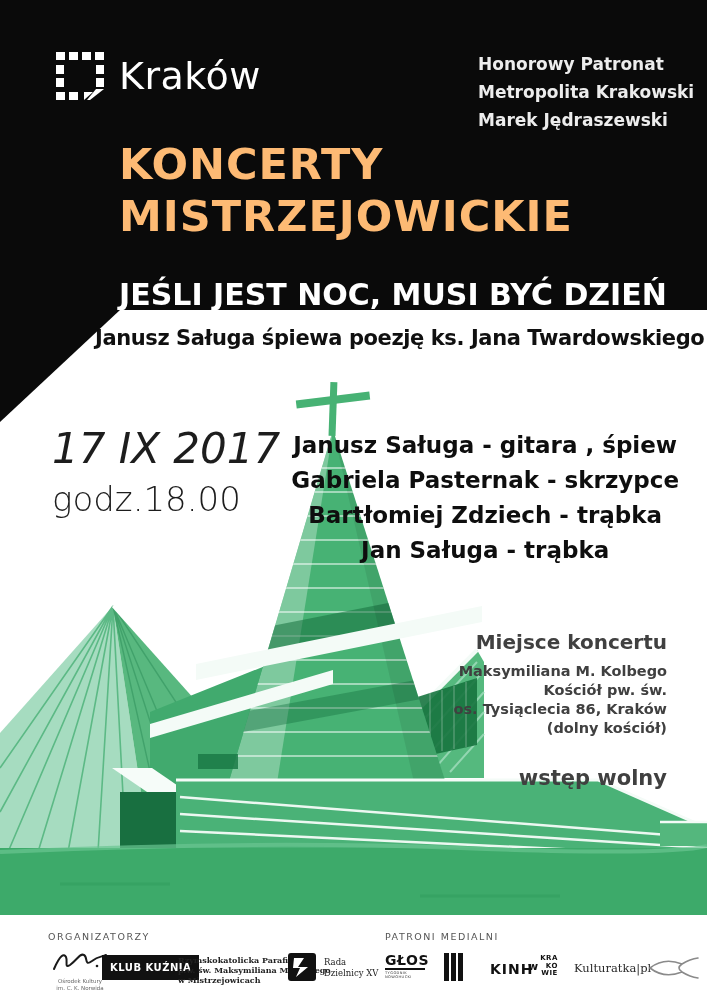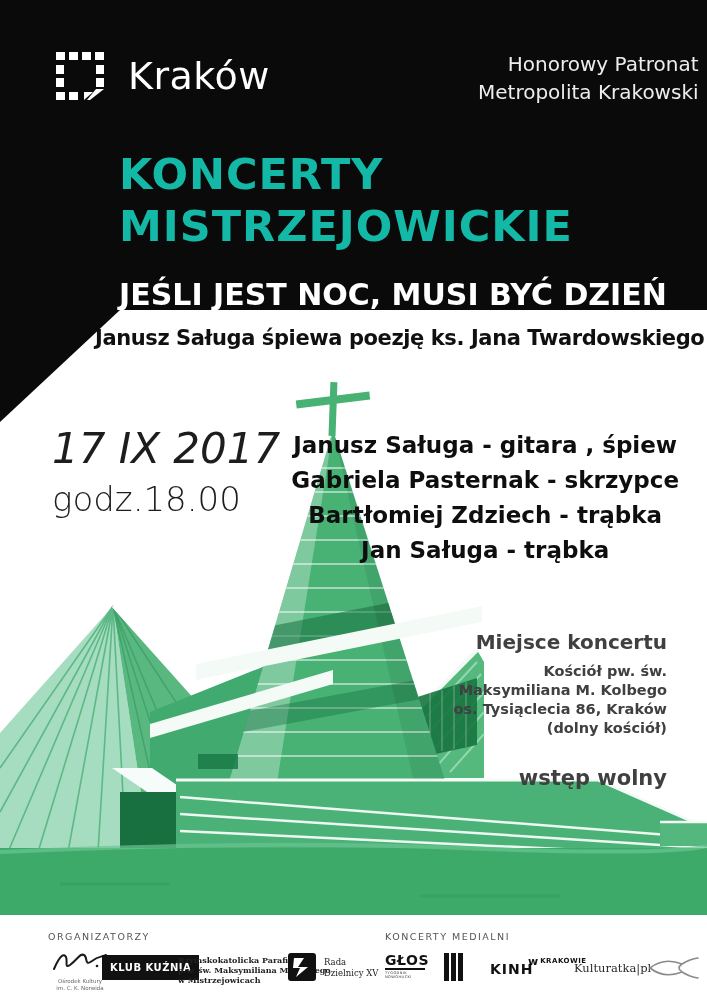--- a/index.html
+++ b/index.html
@@ -3,24 +3,24 @@
 <meta charset="utf-8">
 <style>
   html,body{margin:0;padding:0;background:#e8e8e8;}
   .poster{
     position:relative;width:707px;height:1000px;margin:0 auto;
     background:#ffffff;overflow:hidden;
     font-family:"DejaVu Sans","Liberation Sans",sans-serif;color:#111;
   }
   
   .header{position:absolute;left:0;top:0;width:707px;height:310px;background:#0a0a0a;z-index:2;}
-  .brand{position:absolute;left:56px;top:52px;display:flex;align-items:center;gap:24px;}
+  .brand{position:absolute;left:56px;top:52px;display:flex;align-items:center;gap:15px;}
   .brand-word{color:#fff;font-size:38px;font-weight:500;letter-spacing:.5px;}
-  .patronage{position:absolute;left:478px;top:50px;color:#ededed;font-size:20px;font-weight:400;line-height:28px;text-align:right;}
-  .title{position:absolute;left:119px;top:148px;color:#14b8a6;font-size:43px;font-weight:800;line-height:52px;letter-spacing:1px;}
+  .patronage{position:absolute;left:478px;top:50px;color:#ededed;font-size:17px;font-weight:700;line-height:28px;}
+  .title{position:absolute;left:119px;top:138px;color:#fdba74;font-size:43px;font-weight:800;line-height:52px;letter-spacing:1px;}
   .subtitle{position:absolute;left:119px;top:246px;color:#fff;font-size:30px;font-weight:800;letter-spacing:0;margin-top:31px;}
   
   .tagline{position:absolute;left:95px;right:24px;top:326px;z-index:3;text-align:center;
            font-size:21px;font-weight:700;letter-spacing:-.4px;color:#101010;white-space:nowrap;}
   .corner-triangle{position:absolute;left:0;top:310px;width:120px;height:112px;background:#0a0a0a;
            clip-path:polygon(0 0,100% 0,0 100%);z-index:3;}
   
   .date{position:absolute;left:52px;top:422px;z-index:3;color:#1d1d1d;font-weight:300;}
   .date-line1{font-size:42px;line-height:54px;font-style:italic;}
   .date-line2{font-size:34px;line-height:46px;}
@@ -48,21 +48,21 @@
             font-size:8.5px;line-height:11px;color:#222;}
   .glos{left:385px;top:38px;width:40px;text-align:left;}
   .glos-word{font-size:14px;font-weight:800;letter-spacing:.5px;color:#111;line-height:14px;}
   .glos-rule{height:2px;background:#111;margin:1px 0;}
   .glos-caption{font-size:3.6px;letter-spacing:.4px;color:#333;}
   .bars{left:444px;top:38px;display:flex;gap:2px;}
   .bar{width:5px;height:28px;background:#111;}
   .kinh{left:490px;top:46px;font-size:14px;font-weight:800;letter-spacing:1px;color:#111;}
   .krk{left:528px;top:40px;display:flex;align-items:center;gap:2px;}
   .krk-w{font-size:11px;font-weight:800;color:#111;}
-  .krk-stack{display:flex;flex-direction:row;align-items:flex-end;font-size:7px;
+  .krk-stack{display:flex;flex-direction:column;align-items:flex-end;font-size:7px;
              font-weight:800;line-height:7.5px;color:#111;letter-spacing:.5px;}
   .kulturatka{left:574px;top:46px;font-family:"DejaVu Serif","Liberation Serif",serif;
               font-size:11.5px;color:#2a2a2a;}
   .fish{left:648px;top:40px;}
 </style>
 </head>
 <body>
 
 <div class="poster">
 
@@ -137,20 +137,21 @@
             <rect x="13" y="40" width="9" height="8"></rect>
           <polygon points="28,48 28,40 37,40"></polygon>
           <polygon points="40,37 48,37 34,48 31,48"></polygon>
         </g>
       </svg>
       <span class="brand-word">Kraków</span>
     </div>
     <div class="patronage">
       <div>Honorowy Patronat</div>
       <div>Metropolita Krakowski</div>
+      <div>Marek Jędraszewski</div>
     </div>
     <div class="title">
       <div>KONCERTY</div>
       <div>MISTRZEJOWICKIE</div>
     </div>
     <div class="subtitle">JEŚLI JEST NOC, MUSI BYĆ DZIEŃ</div>
   </div>
 
   <div class="tagline">Janusz Saługa śpiewa poezję ks. Jana Twardowskiego</div>
   <div class="corner-triangle"></div>
@@ -163,31 +164,31 @@
   <div class="performers">
     <div>Janusz Saługa - gitara , śpiew</div>
     <div>Gabriela Pasternak - skrzypce</div>
     <div>Bartłomiej Zdziech - trąbka</div>
     <div>Jan Saługa - trąbka</div>
   </div>
 
   <div class="venue">
     <div class="venue-heading">Miejsce koncertu</div>
     <div class="venue-lines">
+      <div>Maksymiliana M. Kolbego</div>
       <div>Kościół pw. św.</div>
-      <div>Maksymiliana M. Kolbego</div>
       <div>os. Tysiąclecia 86, Kraków</div>
       <div>(dolny kościół)</div>
     </div>
     <div class="admission">wstęp wolny</div>
   </div>
 
   <div class="footer">
     <div class="footer-label lbl-org">ORGANIZATORZY</div>
-    <div class="footer-label lbl-media">KONCERTY MEDIALNI</div>
+    <div class="footer-label lbl-media">PATRONI MEDIALNI</div>
 
     <div class="logo-item norwid">
       <svg width="60" height="22" viewBox="0 0 60 22" aria-hidden="true">
         <path d="M4,18 C10,4 14,2 16,6 C18,10 14,18 20,14 C28,8 30,2 34,4 C38,6 34,16 42,10 C48,5 52,6 56,4" stroke="#1a1a1a" stroke-width="2" fill="none" stroke-linecap="round"></path>
         <circle cx="47" cy="15" r="1.3" fill="#1a1a1a"></circle>
       </svg>
       <div class="norwid-caption">
         <div>Ośrodek Kultury</div>
         <div>im. C. K. Norwida</div>
       </div>

